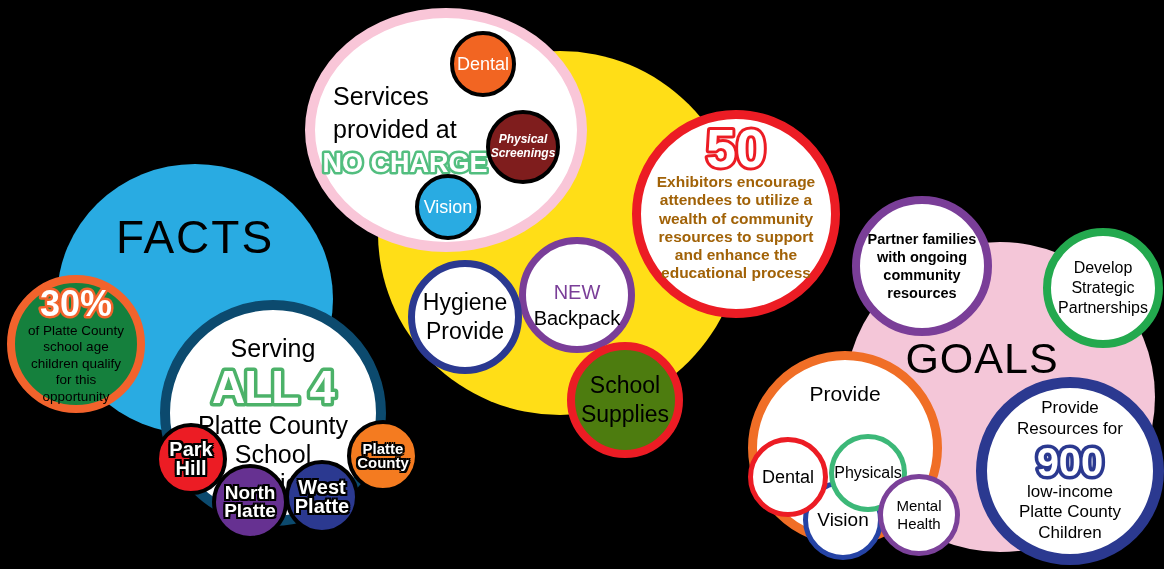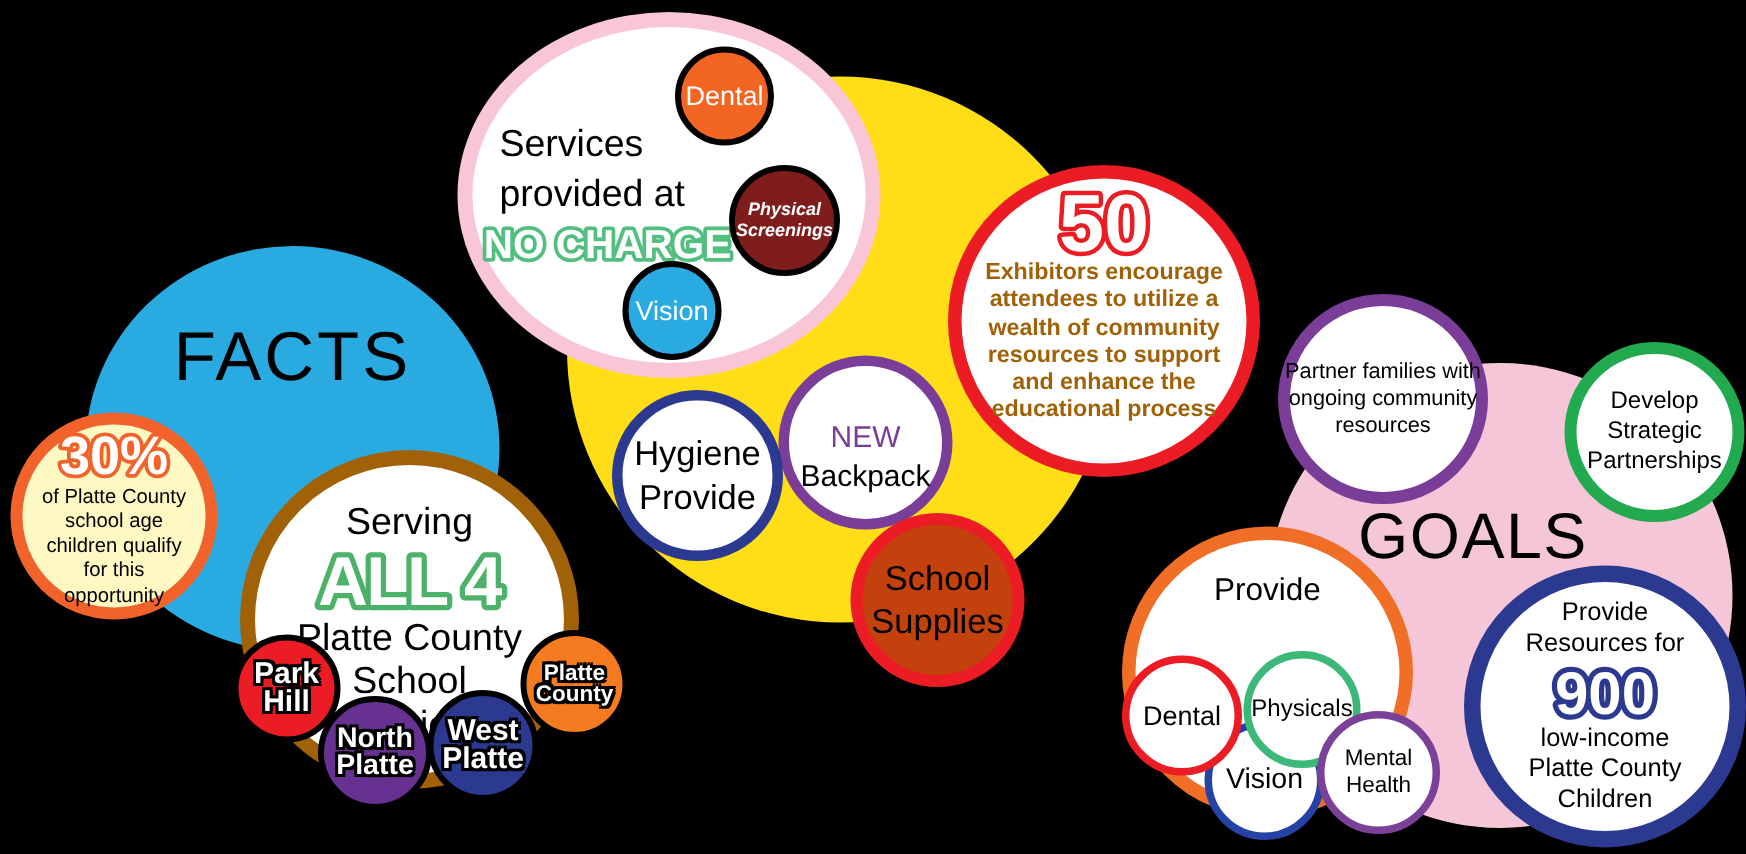--- a/index.html
+++ b/index.html
@@ -15,24 +15,24 @@
   }
   .circle p { margin:0; }
   svg.bubble { overflow:visible; display:block; }
   svg.bubble text {
     font-family:"Liberation Sans", sans-serif; font-weight:bold;
     fill:#ffffff; paint-order:stroke fill; stroke-linejoin:round; stroke-linecap:round;
   }
   
   #c-facts { left:57px; top:164px; width:276px; height:270px; background:#29ABE2; justify-content:flex-start; }
   .facts-title { margin-top:46px; font-size:46px; letter-spacing:2px; color:#000; }
-  #c-stat { left:7px; top:275px; width:138px; height:138px; background:#fef9c3; border:8px solid #F2632C; }
+  #c-stat { left:7px; top:275px; width:138px; height:138px; background:#15803d; border:8px solid #F2632C; }
   .b30 { font-size:36px; stroke:#F2632C; stroke-width:5px; }
   .stat-text { width:108px; font-size:13.5px; line-height:1.22; color:#000; margin-top:1px; }
-  #c-serving { left:160px; top:300px; width:226px; height:226px; background:#fff; border:10px solid #a16207; justify-content:flex-start; }
+  #c-serving { left:160px; top:300px; width:226px; height:226px; background:#fff; border:10px solid #0c4a6e; justify-content:flex-start; }
   .serving-intro { margin-top:24px; font-size:25px; color:#000; }
   .ball4 { font-size:46px; stroke:#4CB269; stroke-width:7px; letter-spacing:-1px; }
   .serving-text { width:168px; font-size:25px; line-height:1.15; color:#000; }
   .district { background:#EC1C24; border:4px solid #000; }
   .district-label {
     color:#fff; font-weight:bold; line-height:0.95;
     text-shadow:-2px -2px 0 #000, 2px -2px 0 #000, -2px 2px 0 #000, 2px 2px 0 #000,
                 -2px 0 0 #000, 2px 0 0 #000, 0 -2px 0 #000, 0 2px 0 #000;
   }
   #c-park { left:155px; top:423px; width:72px; height:72px; background:#EC1C24; }
@@ -56,27 +56,27 @@
   #c-vision-s { left:415px; top:174px; width:66px; height:66px; background:#29ABE2; font-size:18px; }
   #c-fifty { left:632px; top:86px; width:208px; height:208px; background:#fff; border:9px solid #EC1C24; justify-content:flex-start;margin-top:24px; }
   .b50 { font-size:54px; stroke:#EC1C24; stroke-width:6px; }
   #c-fifty svg { margin-top:2px; }
   .fifty-text { width:180px; font-size:15.5px; line-height:1.18; color:#a16207; font-weight:600; margin-top:-2px; }
   #c-hygiene { left:408px; top:260px; width:114px; height:114px; background:#fff; border:7px solid #2B3990; }
   .hygiene-text { width:92px; font-size:23px; line-height:1.25; color:#000; }
   #c-backpack { left:519px; top:237px; width:116px; height:116px; background:#fff; border:7px solid #7A3E98; }
   .backpack-new { font-size:20px; color:#7A3E98; line-height:1.3;margin-top:20px; }
   .backpack-label { font-size:20px; color:#000; line-height:1.3; }
-  #c-school { left:567px; top:342px; width:116px; height:116px; background:#c2410c; border:8px solid #EC1C24; }
+  #c-school { left:567px; top:342px; width:116px; height:116px; background:#4d7c0f; border:8px solid #EC1C24; }
   .school-text { width:95px; font-size:23px; line-height:1.25; color:#000; }
   
   #c-goals { left:845px; top:242px; width:310px; height:310px; background:#F4C6D8; }
   .goals-title { position:absolute; left:52px; top:92px; width:170px; text-align:center; font-size:43px; letter-spacing:1px; color:#000; }
   #c-partner { left:852px; top:196px; width:140px; height:140px; background:#fff; border:8px solid #7A3E98; }
-  .partner-text { width:132px; font-size:14.5px; line-height:1.25; color:#000; font-weight:400; }
+  .partner-text { width:132px; font-size:14.5px; line-height:1.25; color:#000; font-weight:700; }
   #c-develop { left:1043px; top:228px; width:120px; height:120px; background:#fff; border:8px solid #23A94E; }
   .develop-text { width:108px; font-size:16px; line-height:1.25; color:#000; }
   #c-access { left:748px; top:351px; width:194px; height:194px; background:#fff; border:9px solid #F06E26; justify-content:flex-start; }
   .access-line { font-size:21px; color:#000; line-height:1.3; }
   .access-title { margin-top:20px; }
   .goal-mini { background:#fff; color:#000; }
   #c-gdental { left:748px; top:437px; width:80px; height:80px; border:5px solid #EC1C24; font-size:18px; }
   #c-gphysicals { left:829px; top:434px; width:78px; height:78px; border:5px solid #3CB878; font-size:16px; }
   #c-gvision { left:803px; top:480px; width:80px; height:80px; border:5px solid #2543A5; font-size:19px; }
   #c-gmental { left:878px; top:474px; width:82px; height:82px; border:5px solid #7B4199; }

